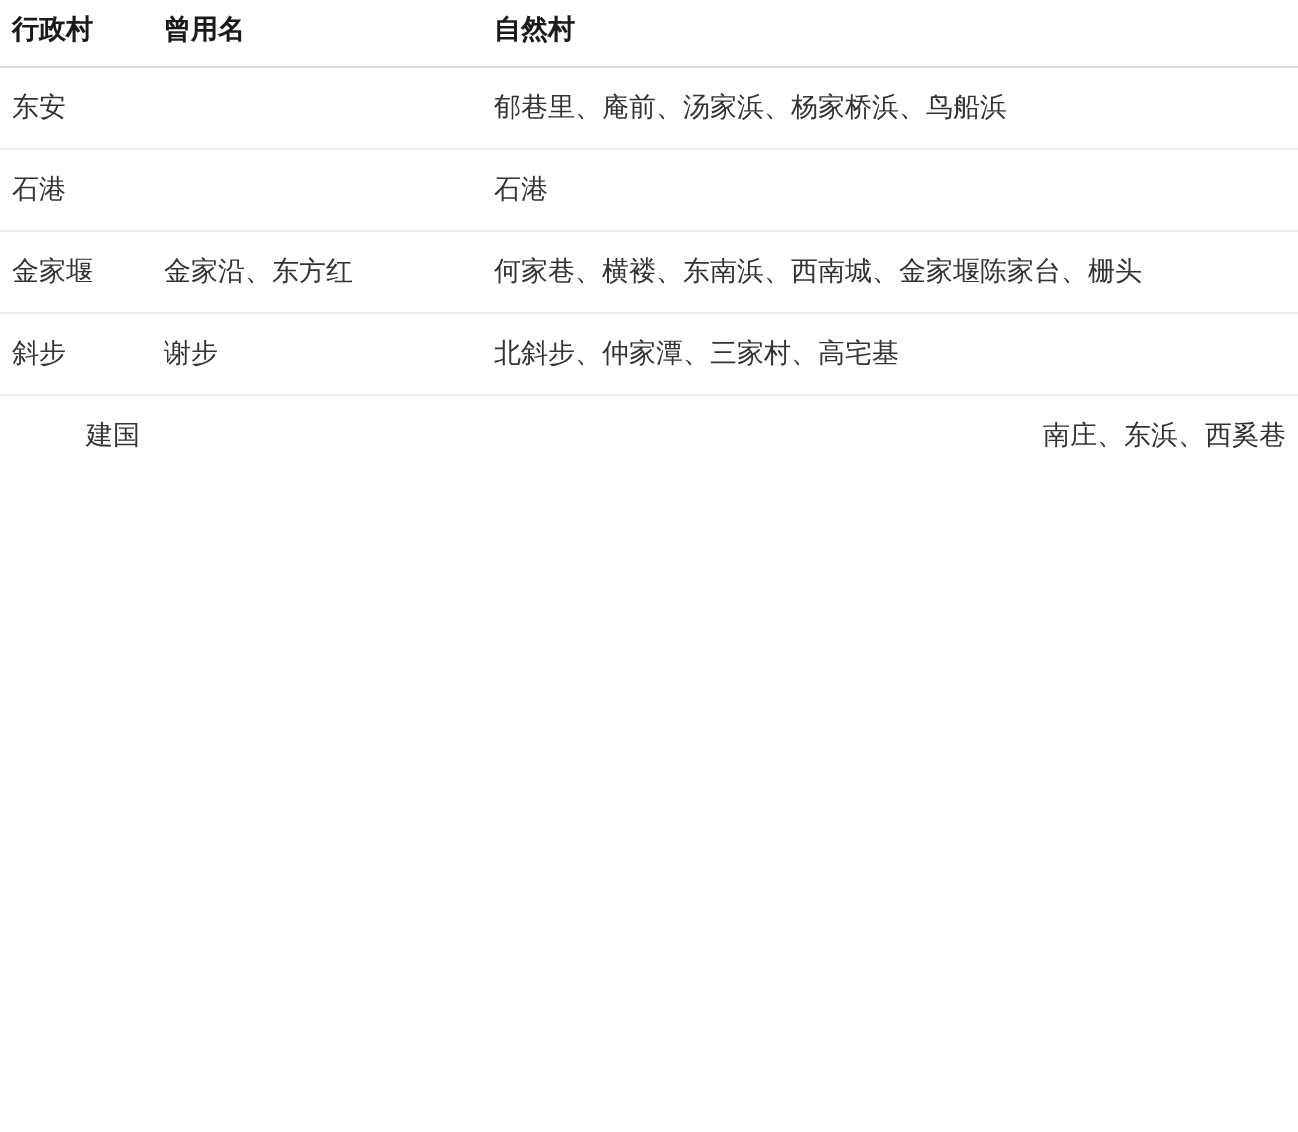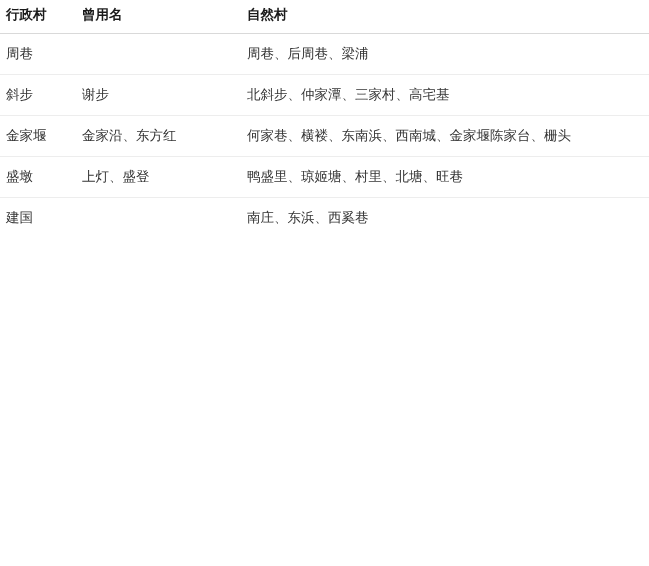--- a/index.html
+++ b/index.html
@@ -38,58 +38,59 @@
     padding: 11px 6px 11px 6px;
     border-bottom: 1px solid #ededed;
     color: #333333;
     vertical-align: middle;
     white-space: nowrap;
     overflow: hidden;
     text-overflow: ellipsis;
   }
   table.village-table tr:last-child td {
     border-bottom: none;
+    text-align: right;
   }
   .col-admin { width: 64px; padding-left: 6px; }
   .col-former { width: 153px; margin-top: 48px; }
   .col-natural { width: auto; }
   th.col-admin { padding-left: 6px; }
 </style>
 </head>
 <body>
 
 <div class="table-wrap">
   <table class="village-table">
     <thead>
       <tr>
         <th class="col-admin">行政村</th>
         <th class="col-former">曾用名</th>
         <th class="col-natural">自然村</th>
       </tr>
     </thead>
     <tbody>
       <tr>
-        <td class="col-admin">周巷</td>
+        <td class="col-admin">东安</td>
         <td class="col-former"></td>
-        <td class="col-natural">周巷、后周巷、梁浦</td>
+        <td class="col-natural">郁巷里、庵前、汤家浜、杨家桥浜、鸟船浜</td>
       </tr>
       <tr>
-        <td class="col-admin">斜步</td>
-        <td class="col-former">谢步</td>
-        <td class="col-natural">北斜步、仲家潭、三家村、高宅基</td>
+        <td class="col-admin">石港</td>
+        <td class="col-former"></td>
+        <td class="col-natural">石港</td>
       </tr>
       <tr>
         <td class="col-admin">金家堰</td>
         <td class="col-former">金家沿、东方红</td>
         <td class="col-natural">何家巷、横褛、东南浜、西南城、金家堰陈家台、栅头</td>
       </tr>
       <tr>
-        <td class="col-admin">盛墩</td>
-        <td class="col-former">上灯、盛登</td>
-        <td class="col-natural">鸭盛里、琼姬塘、村里、北塘、旺巷</td>
+        <td class="col-admin">斜步</td>
+        <td class="col-former">谢步</td>
+        <td class="col-natural">北斜步、仲家潭、三家村、高宅基</td>
       </tr>
       <tr>
         <td class="col-admin">建国</td>
         <td class="col-former"></td>
         <td class="col-natural">南庄、东浜、西奚巷</td>
       </tr>
 
     </tbody>
   </table>
 </div>

